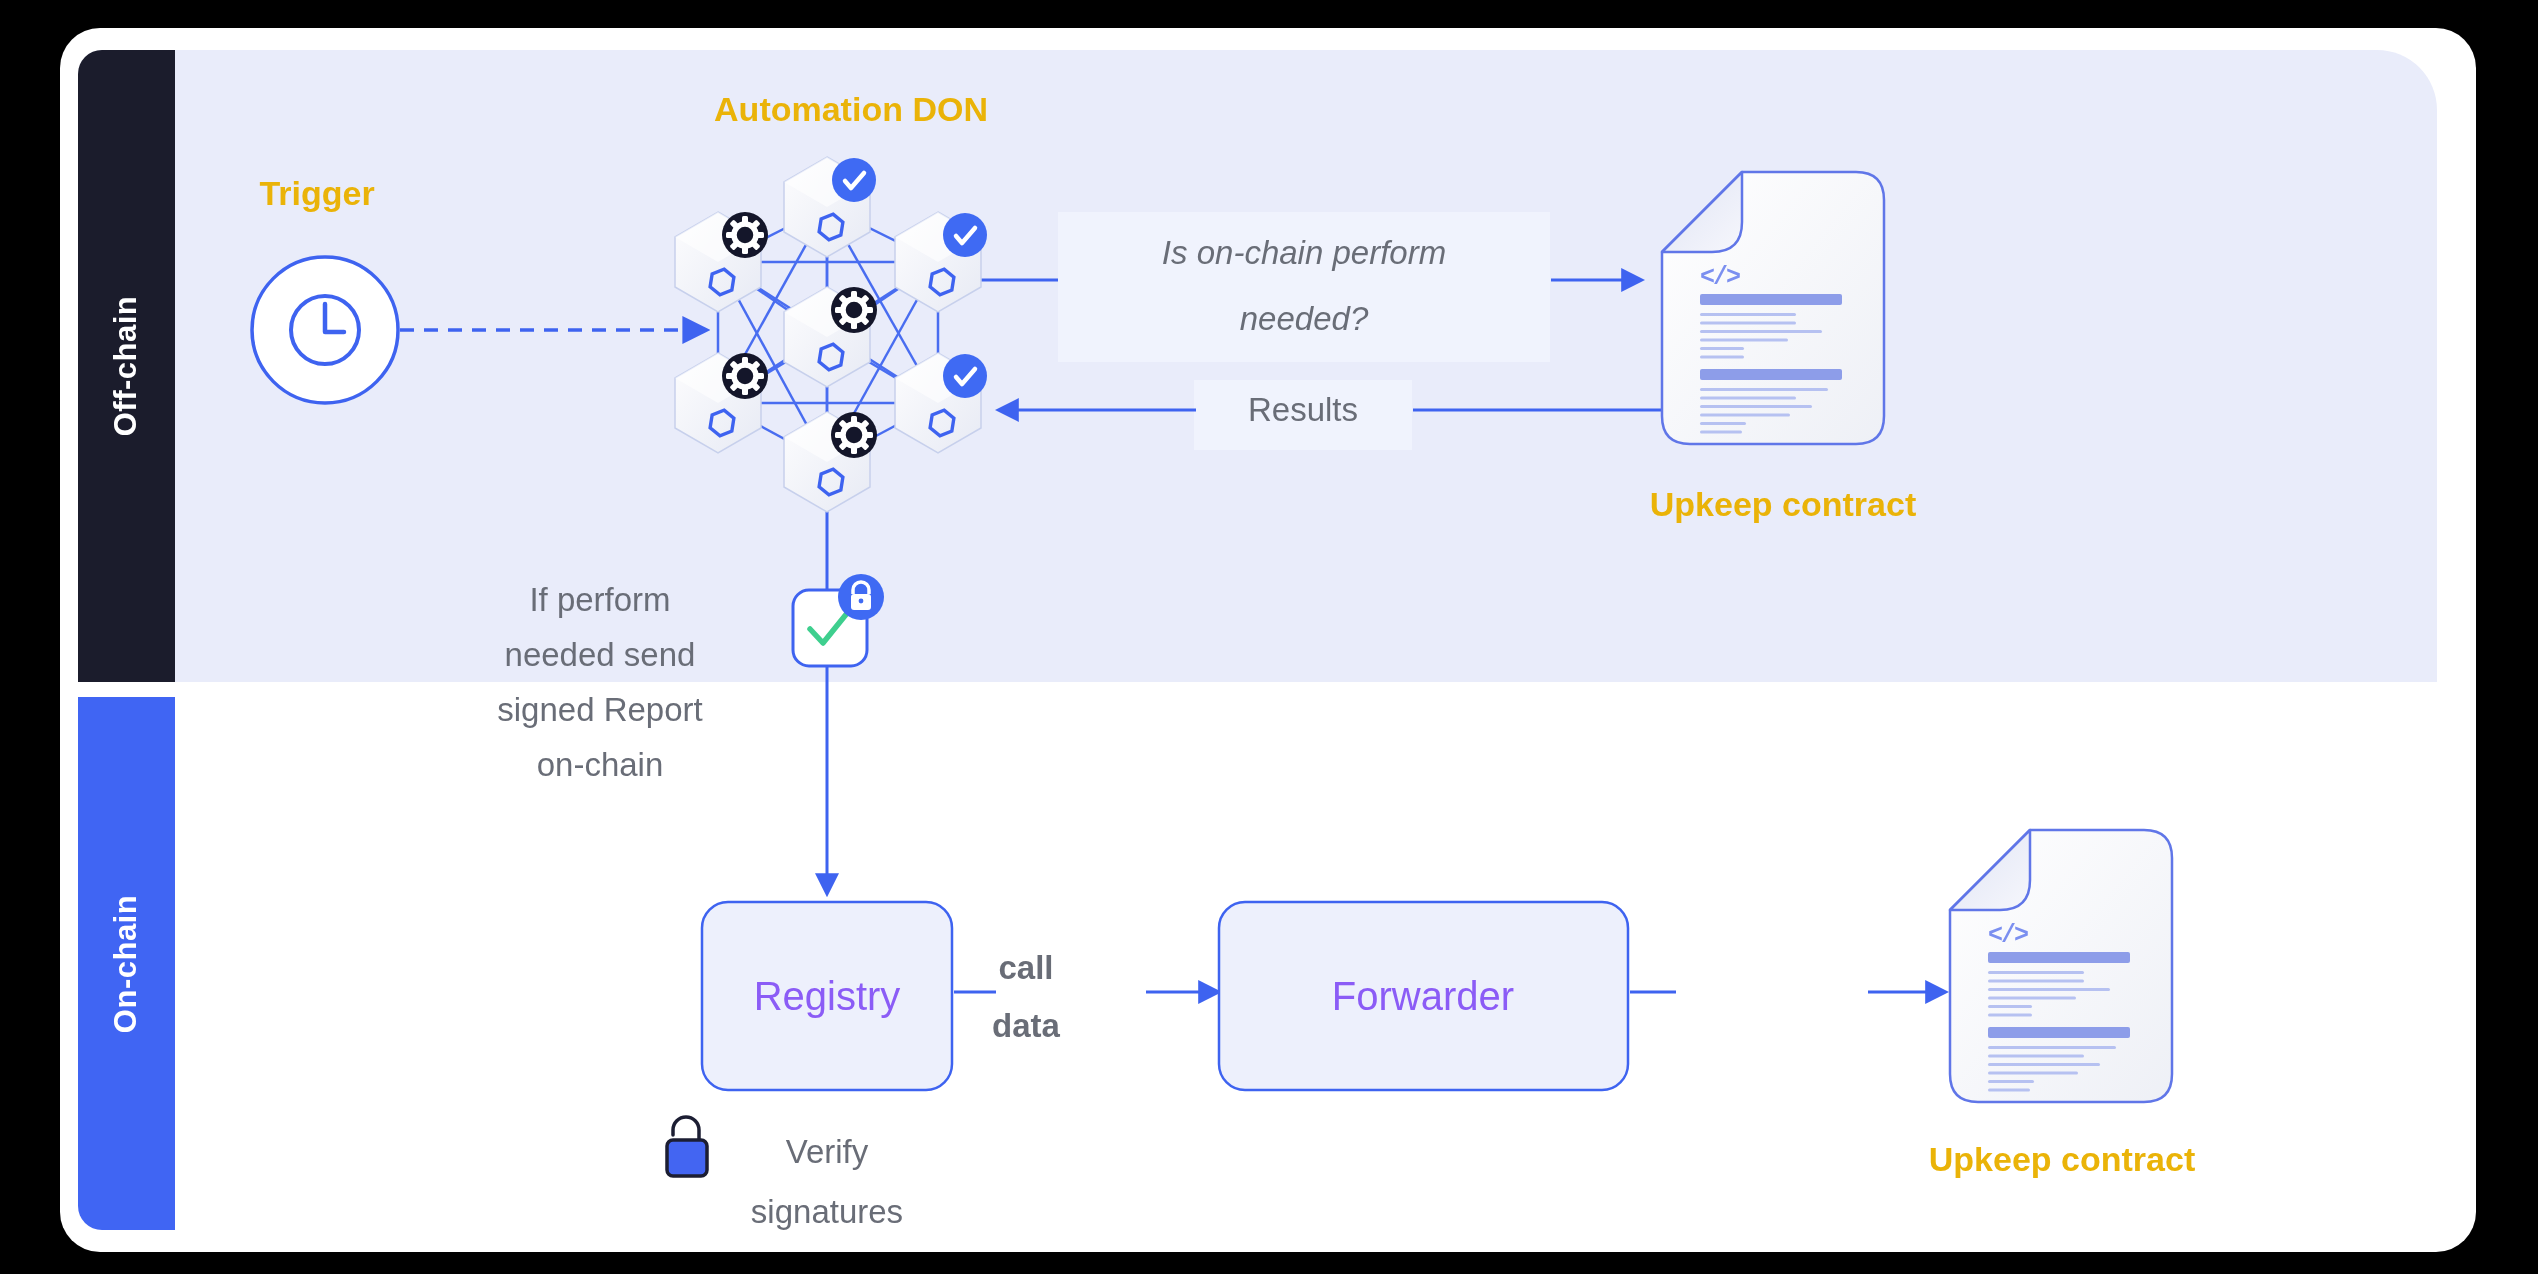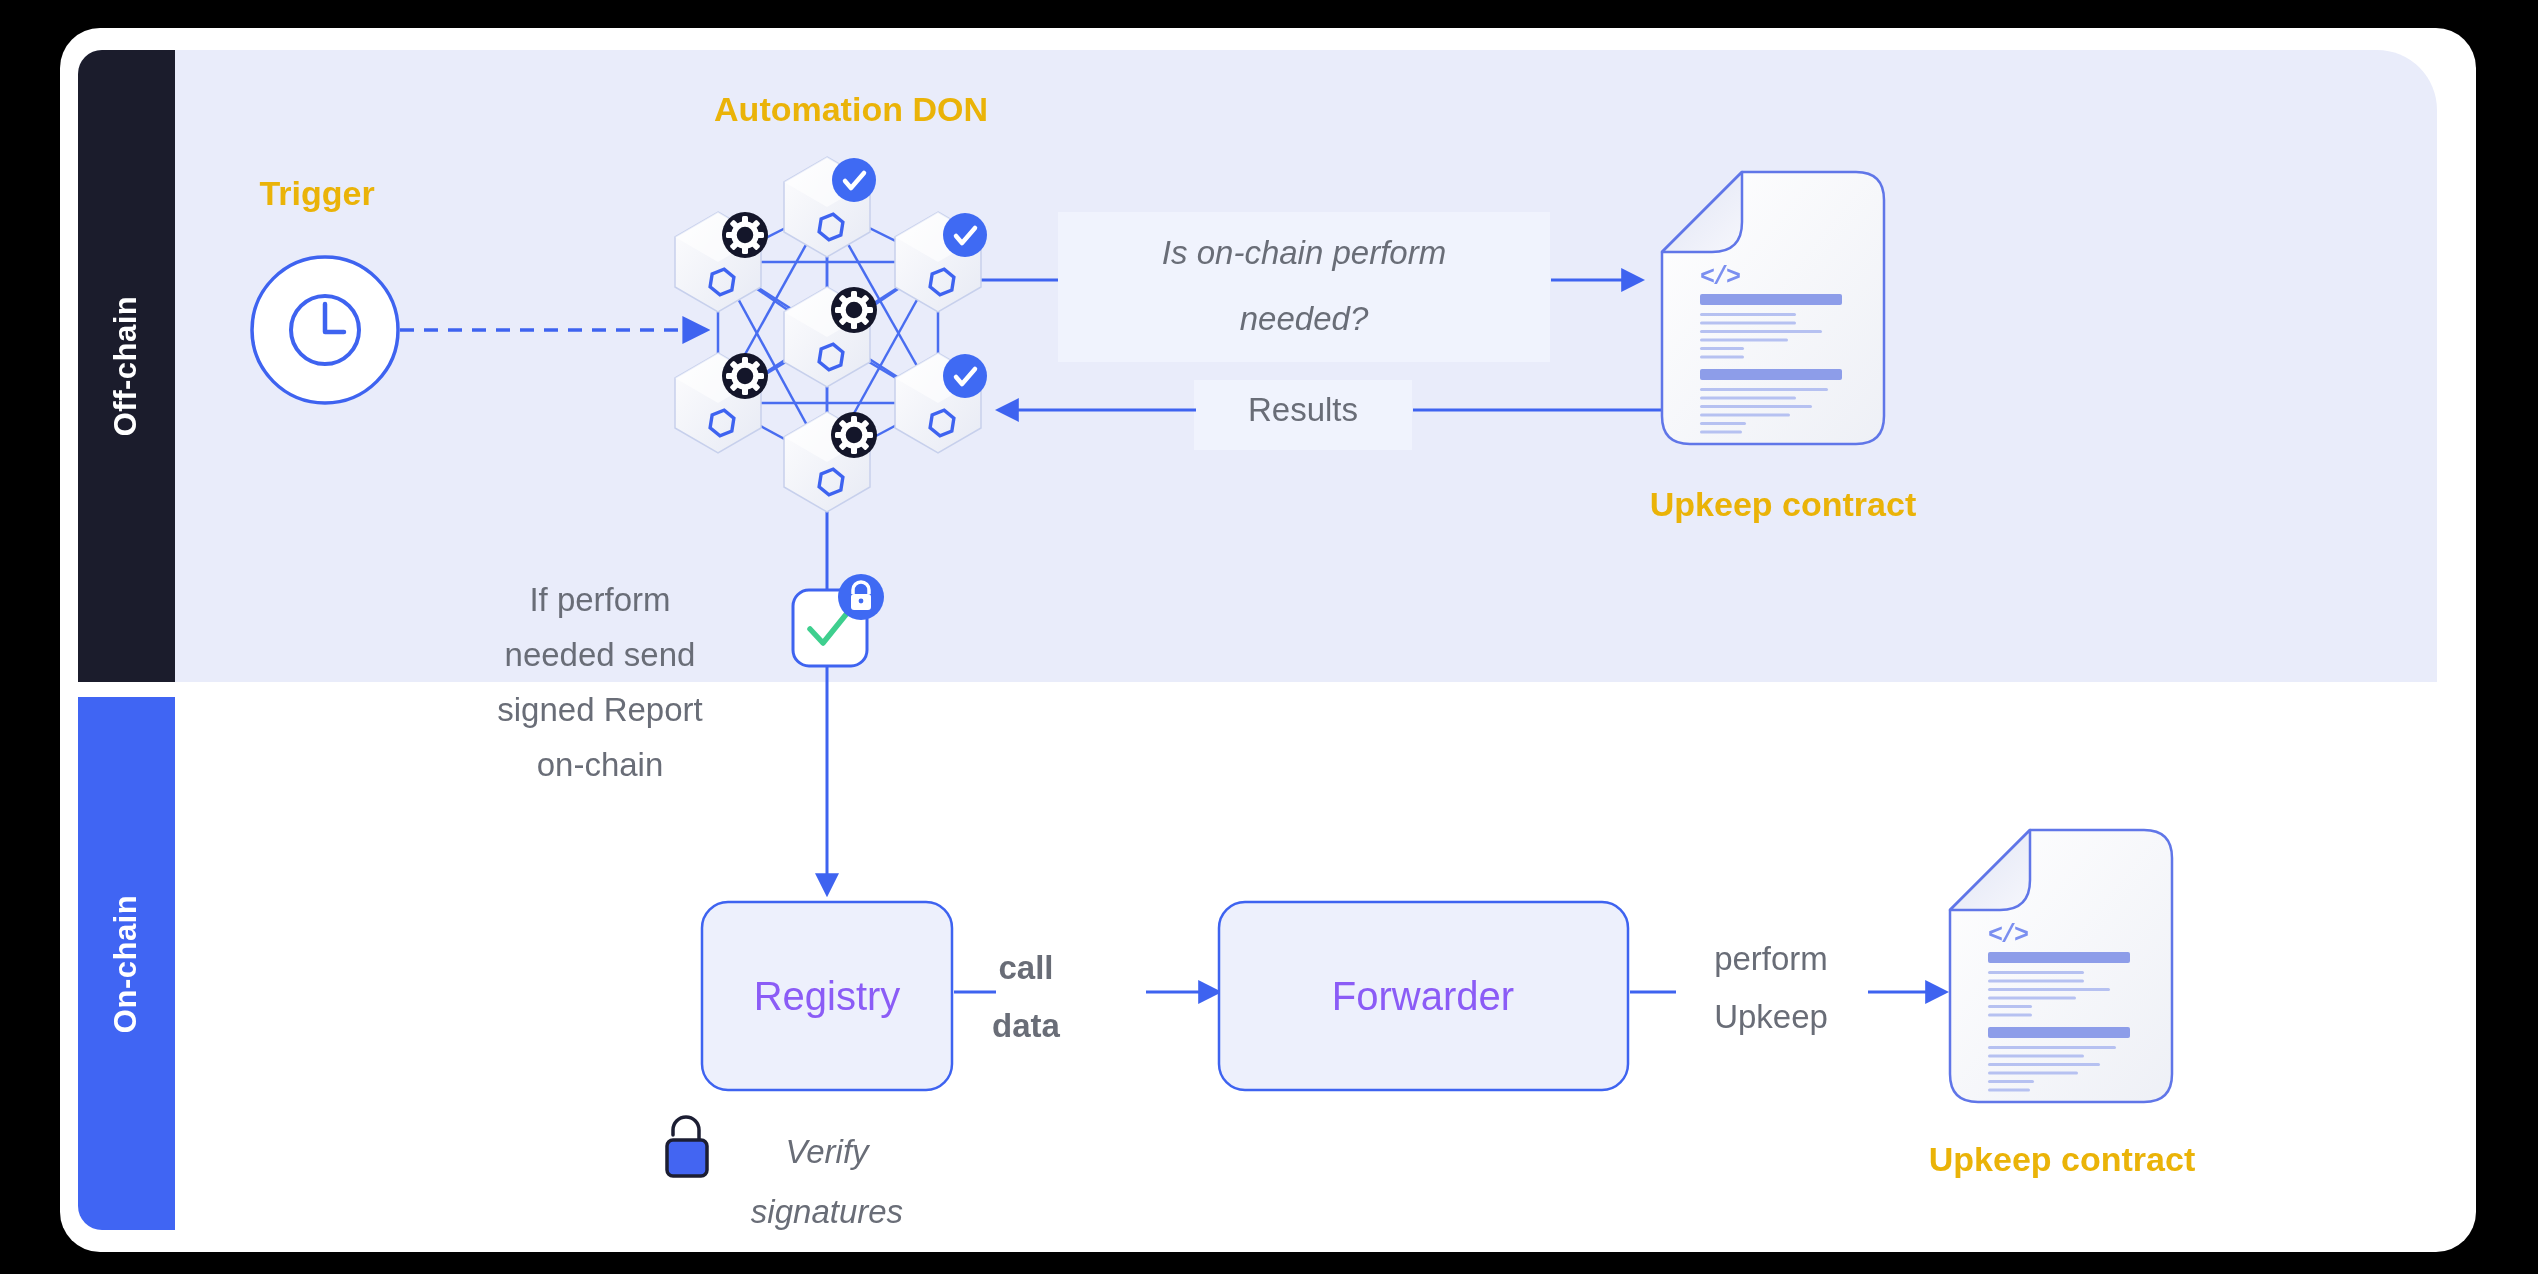--- a/index.html
+++ b/index.html
@@ -12,21 +12,21 @@
   .bar span{transform:rotate(-90deg);white-space:nowrap;color:#fff;font-weight:bold;font-size:31px;letter-spacing:.5px;}
   .bar-offchain{top:50px;height:632px;background:#1B1C2C;border-radius:24px 0 0 0;}
   .bar-onchain{top:697px;height:533px;background:#4065F3;border-radius:0 0 0 24px;}
   svg.art{position:absolute;left:0;top:0;}
   .lbl{position:absolute;transform:translate(-50%,-50%);text-align:center;white-space:nowrap;}
   .bold-label{font-weight:bold;font-size:34px;color:#eab308;}
   .gray-label{font-weight:400;font-size:33px;color:#696D77;}
   .gray-label div{line-height:55px;}
   .question-label div{line-height:66px;font-style:italic;}
   .calldata-label div{line-height:58px;}
-  .verify-label div{line-height:60px;font-style:italic;}
+  .verify-label div{line-height:60px;}
   .box-label{font-weight:400;font-size:40px;color:#8b5cf6;}
   .codeglyph{font-family:"Liberation Mono",monospace;font-weight:bold;font-size:25px;fill:#7B8FF0;letter-spacing:-2px;}
 </style>
 </head>
 <body>
 
 <div class="stage">
   <div class="card"></div>
   <div class="panel-offchain"></div>
   <div class="bar bar-offchain">
@@ -207,24 +207,20 @@
 
   <div class="lbl box-label" style="left:827px;top:996px;">Registry</div>
 
   <div class="lbl gray-label calldata-label" style="left:1026px;top:997px;font-weight:bold;">
     <div>call</div>
     <div>data</div>
   </div>
 
   <div class="lbl box-label" style="left:1423px;top:996px;">Forwarder</div>
 
-  <div class="lbl gray-label calldata-label" style="left:1771px;top:988px;">
-    <div>perform</div>
-    <div>Upkeep</div>
-  </div>
 
   <div class="lbl bold-label" style="left:2062px;top:1159px;">Upkeep contract</div>
 
   <div class="lbl gray-label verify-label" style="left:827px;top:1182px;">
     <div>Verify</div>
     <div>signatures</div>
   </div>
 </div>
 
 </body></html>

